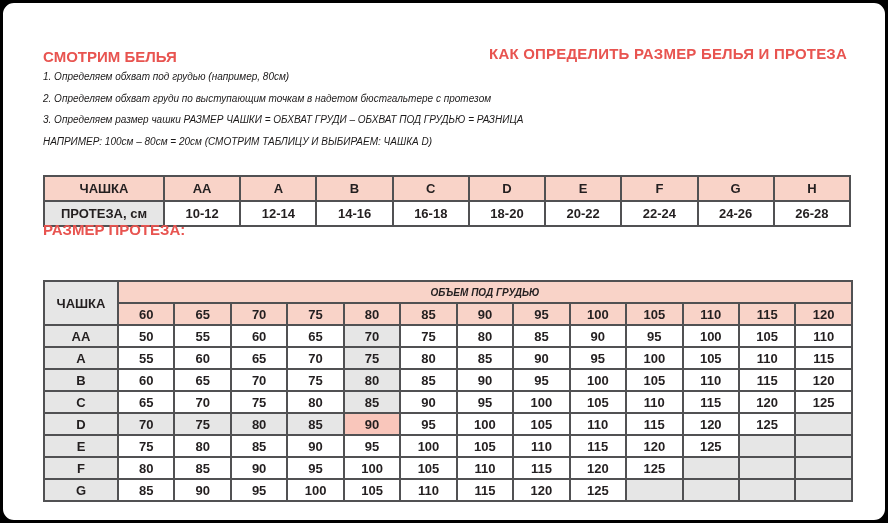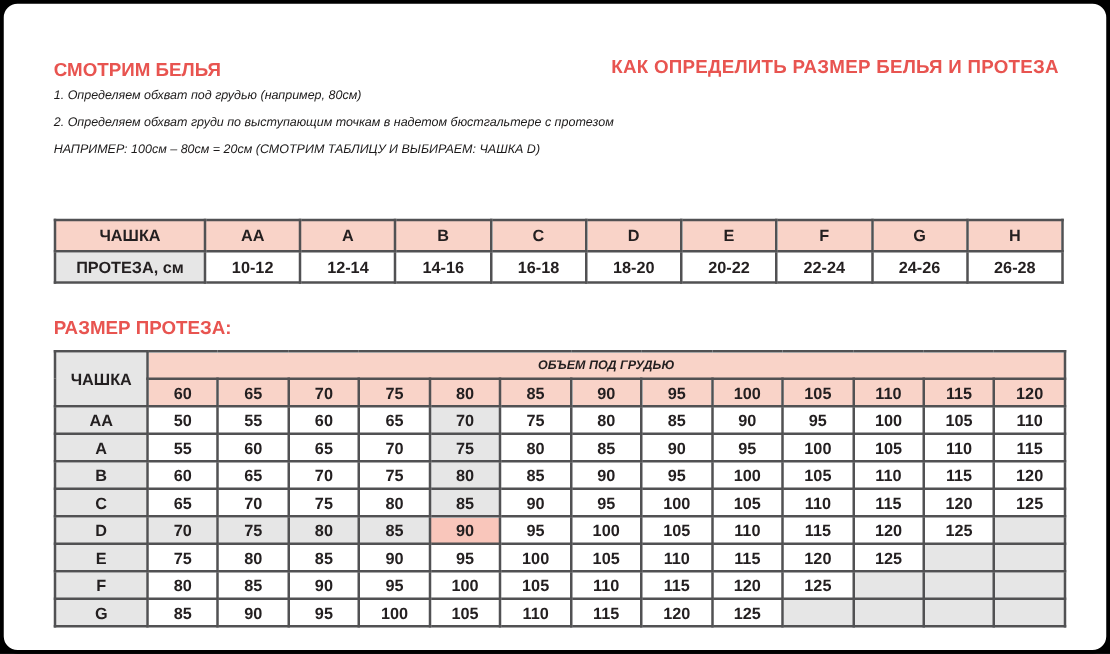--- a/index.html
+++ b/index.html
@@ -33,21 +33,21 @@
   }
   .red-heading {
     position: absolute;
     left: 40px;
     font-size: 15px;
     font-weight: bold;
     color: #e85450;
     white-space: nowrap;
   }
   #lingerie-title { top: 45px; }
-  #prosthesis-title { top: 251px; }
+  #prosthesis-title { top: 218px; }
   .steps {
     position: absolute;
     top: 63px;
     left: 40px;
     font-size: 10px;
     line-height: 21.5px;
     color: #1c1a1a;
     white-space: nowrap;
     font-style: italic;
   }
@@ -102,20 +102,21 @@
 
 <div class="frame">
 
   <div class="main-title">КАК ОПРЕДЕЛИТЬ РАЗМЕР БЕЛЬЯ И ПРОТЕЗА</div>
 
   <div id="lingerie-title" class="red-heading">СМОТРИМ БЕЛЬЯ</div>
 
   <div class="steps" id="steps">
       <div>1. Определяем обхват под грудью (например, 80см)</div>
       <div>2. Определяем обхват груди по выступающим точкам в надетом бюстгальтере с протезом</div>
+      <div>3. Определяем размер чашки  РАЗМЕР ЧАШКИ = ОБХВАТ ГРУДИ – ОБХВАТ ПОД ГРУДЬЮ = РАЗНИЦА</div>
       <div>НАПРИМЕР: 100см – 80см = 20см (СМОТРИМ ТАБЛИЦУ И ВЫБИРАЕМ: ЧАШКА D)</div>
     </div>
 
   <table class="cup-table">
     <tbody id="cup-table-body">
         <tr>
           <th class="pink">ЧАШКА</th>
           <th class="pink">AA</th>
           <th class="pink">A</th>
           <th class="pink">B</th>

